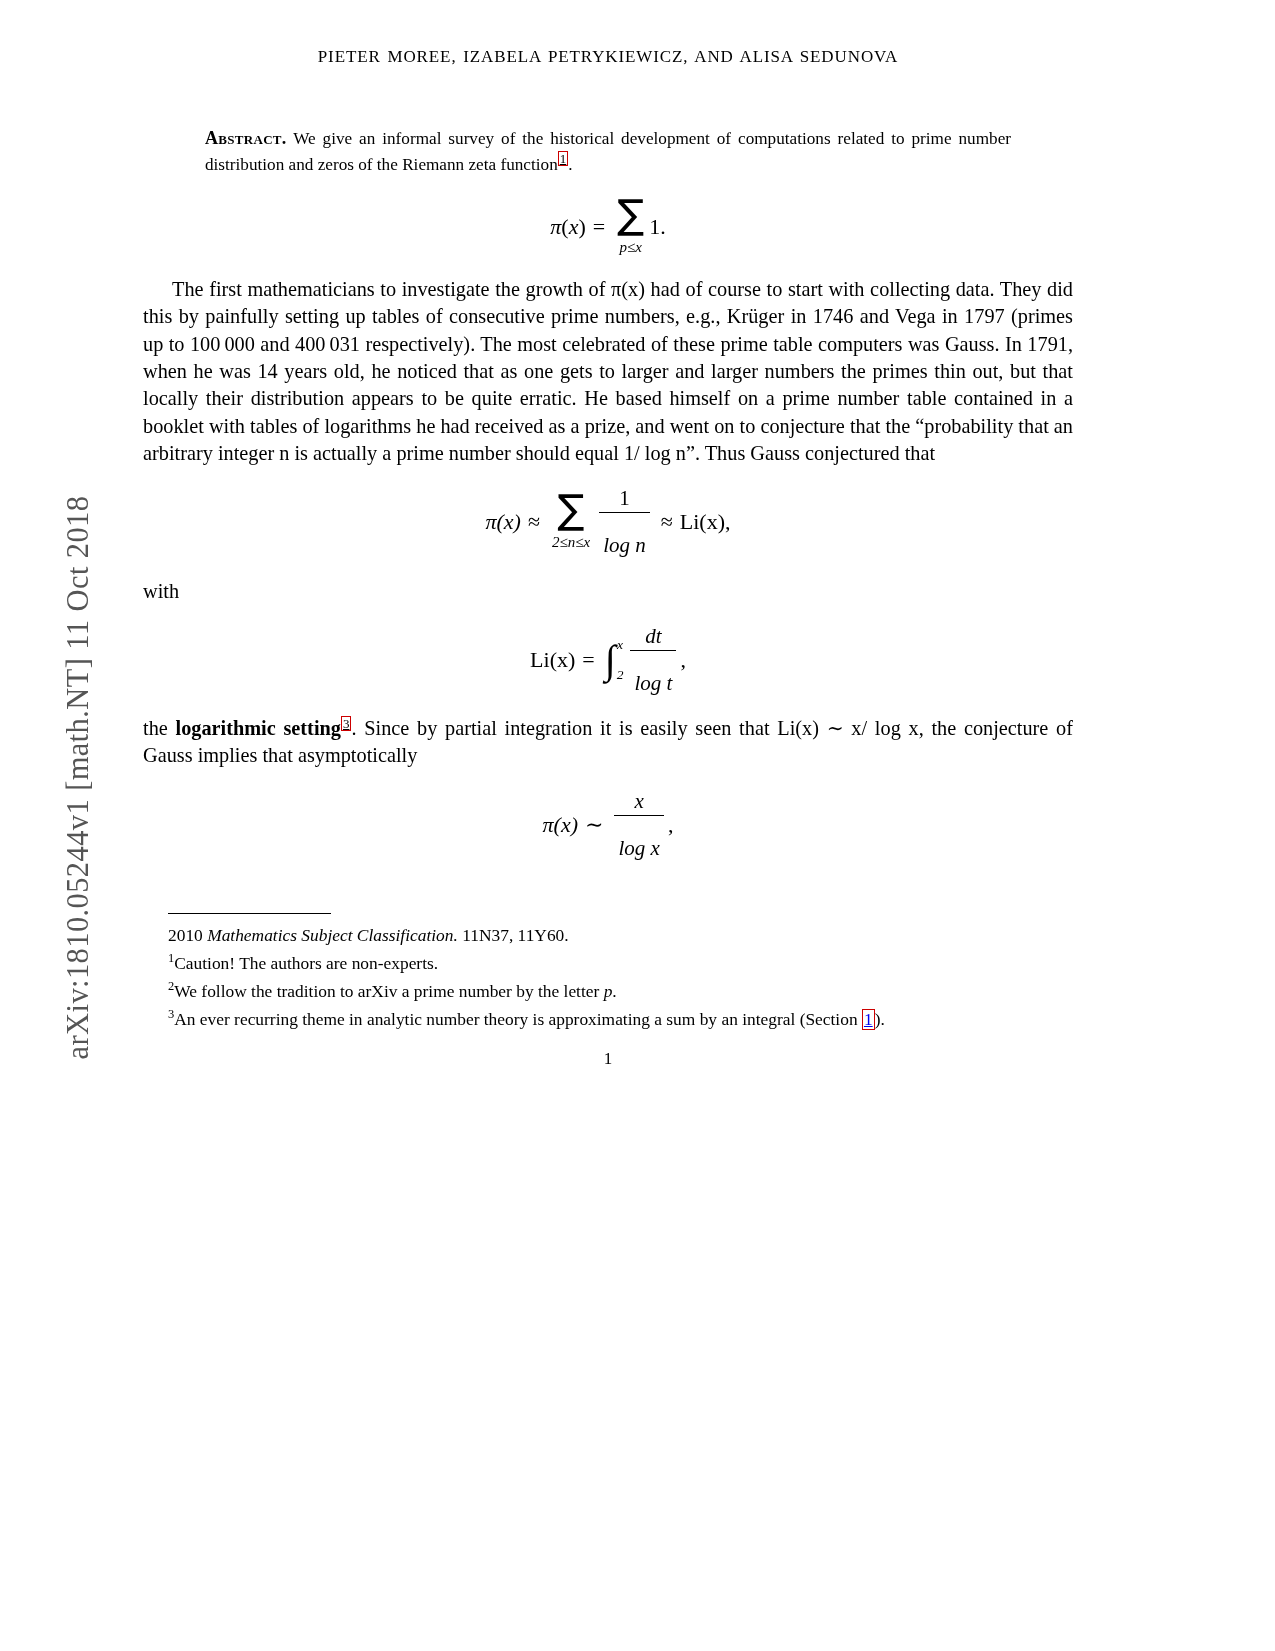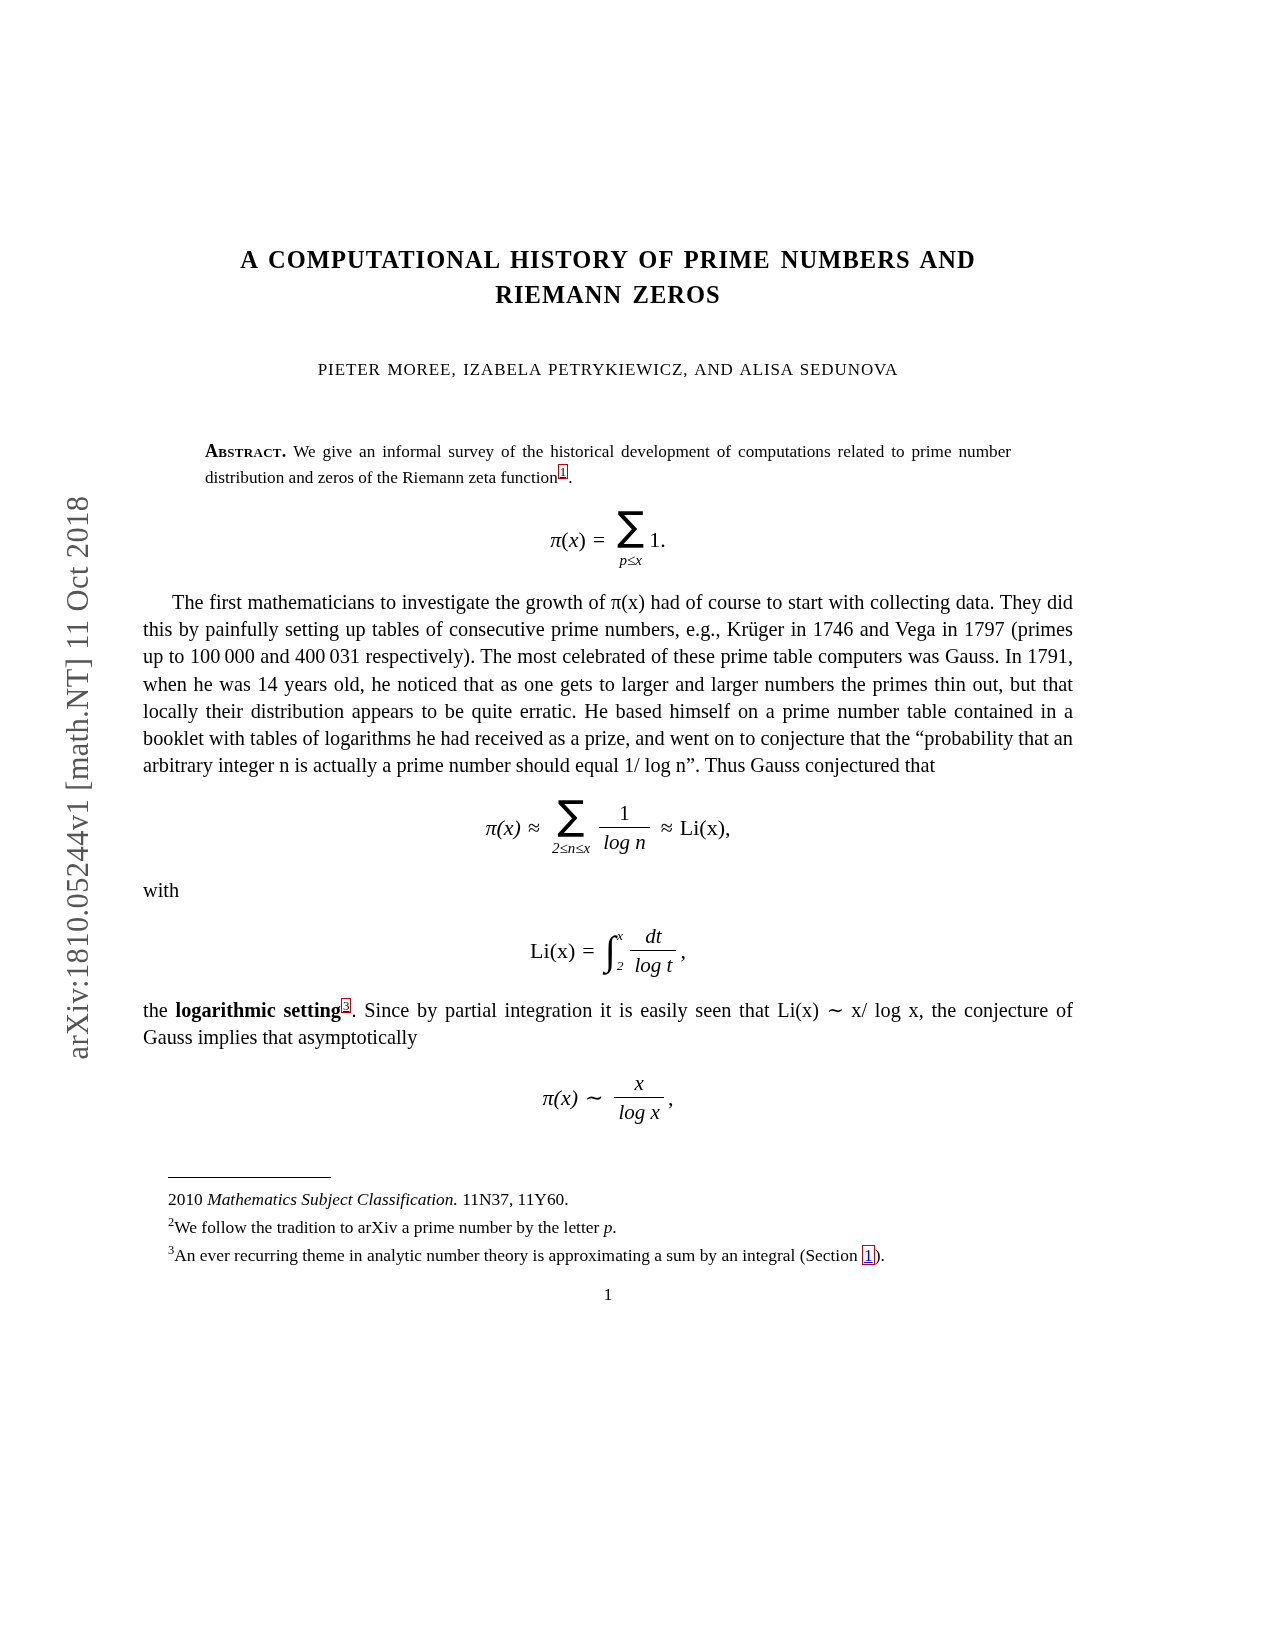--- a/index.html
+++ b/index.html
@@ -154,21 +154,21 @@
   
   .frac {
     display: inline-flex;
     flex-direction: column;
     align-items: center;
     margin: 0 4px;
     vertical-align: middle;
     font-size: 21px;
   }
   .frac .num { padding: 0 4px 1px 4px; line-height: 1.2; }
-  .frac .den { padding: 2px 4px 0 4px; line-height: 1.2; border-top: 1.3px solid #000; }
+  .frac .den { padding: 20px 4px 0 4px; line-height: 1.2; border-top: 1.3px solid #000; }
 
   
   .intop {
     display: inline-flex;
     align-items: center;
     margin: 0 3px;
     position: relative;
   }
   .intop .isym {
     font-size: 40px;
@@ -211,24 +211,20 @@
 </style>
 </head>
 <body>
 
 <div class="page">
 
   <div class="arxiv-stamp">arXiv:1810.05244v1  [math.NT]  11 Oct 2018</div>
 
   <div class="content">
 
-    <div class="title">
-      <span class="ln">A COMPUTATIONAL HISTORY OF PRIME NUMBERS AND</span>
-      <span class="ln">RIEMANN ZEROS</span>
-    </div>
 
     <div class="authors">PIETER MOREE, IZABELA PETRYKIEWICZ, AND ALISA SEDUNOVA</div>
 
     <div class="abstract">
       <span class="sc">Abstract.</span>
       <span>We give an informal survey of the historical development of computations related to prime number distribution and zeros of the Riemann zeta function</span><a class="fnref" href="#fn1">1</a><span>.</span>
     </div>
 
 
     <div class="display">
@@ -304,20 +300,23 @@
       </span>
     </div>
 
     <div class="footnotes">
       <hr class="fnrule">
       <div class="fnline">
         <span>2010</span>
         <span class="it">Mathematics Subject Classification.</span>
         <span>11N37, 11Y60.</span>
       </div>
+      <div class="fnline" id="fn1">
+        <sup>1</sup><span>Caution! The authors are non-experts.</span>
+      </div>
       <div class="fnline" id="fn2">
         <sup>2</sup><span>We follow the tradition to arXiv a prime number by the letter </span><span class="mathit">p</span><span>.</span>
       </div>
       <div class="fnline" id="fn3">
         <sup>3</sup><span>An ever recurring theme in analytic number theory is approximating a sum by an integral (Section </span><a class="linkbox" href="#section1">1</a><span>).</span>
       </div>
     </div>
 
     <div class="pagenum">1</div>
 

